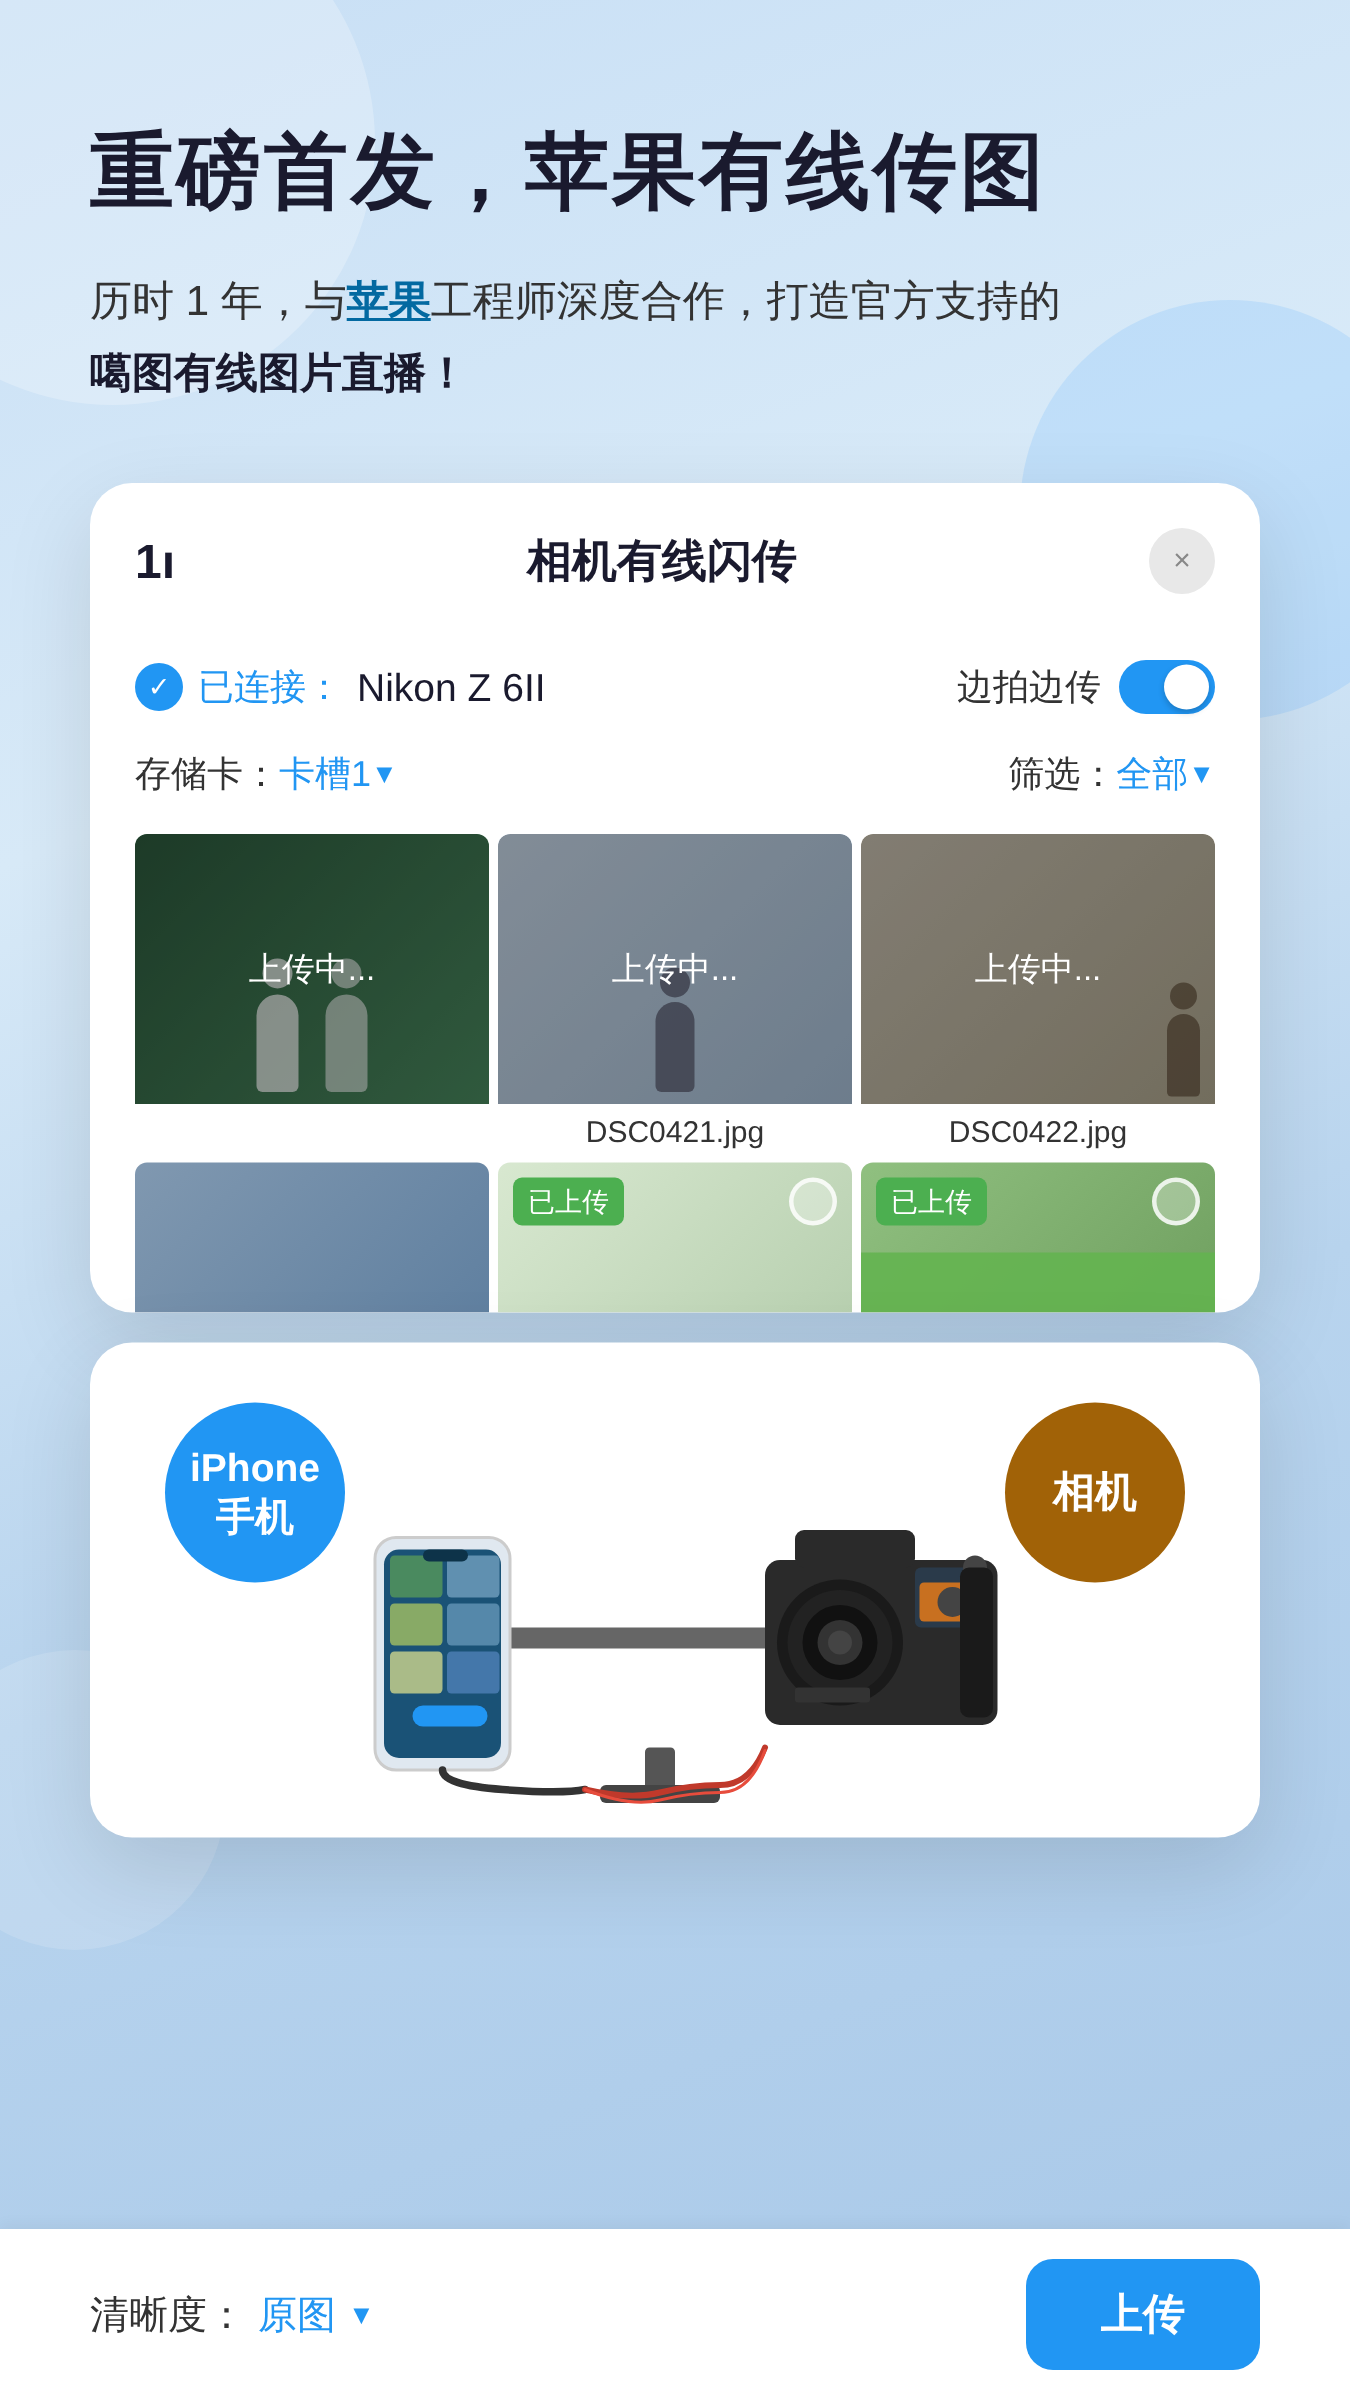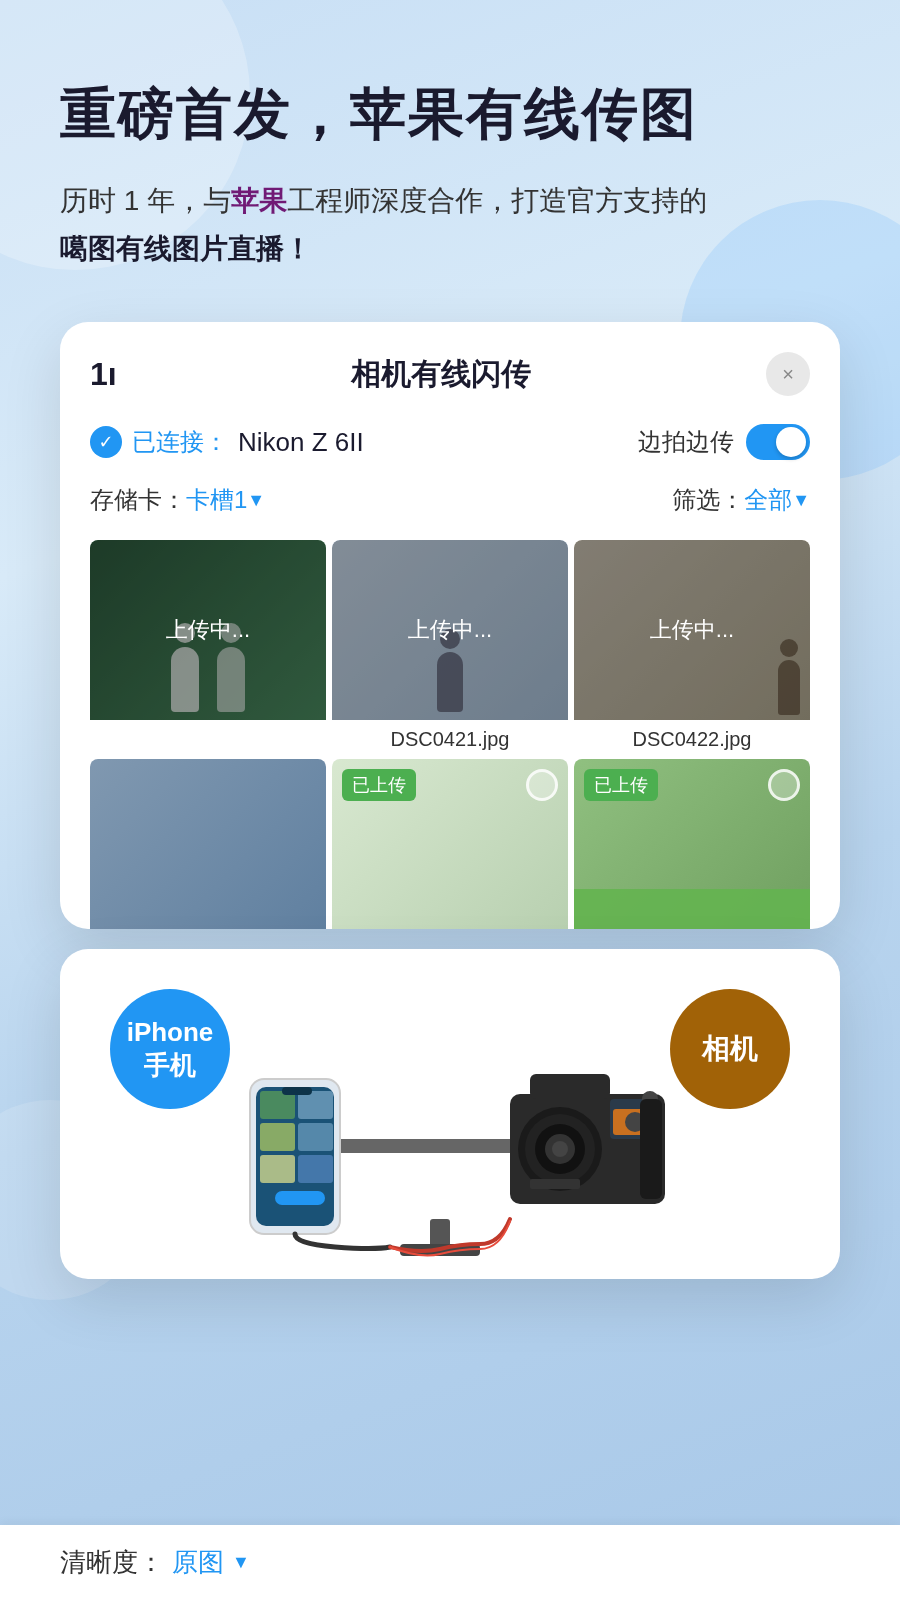--- a/index.html
+++ b/index.html
@@ -51,42 +51,43 @@
     }
 
     .subtitle {
       font-size: 28px;
       color: #333;
       line-height: 1.7;
       margin-bottom: 50px;
     }
     .subtitle .highlight {
       font-weight: 700;
-      color: #701a75;
+      color: #0369a1;
+      text-decoration: underline;
     }
     .subtitle .bold-text {
       font-weight: 700;
       color: #1a1a2e;
     }
 
     
     .main-card {
       background: #fff;
       border-radius: 28px;
       padding: 30px 30px 0 30px;
       box-shadow: 0 20px 60px rgba(0,0,0,0.12);
       position: relative;
       overflow: hidden;
     }
 
     .card-header {
       display: flex;
       align-items: center;
       justify-content: space-between;
-      margin-bottom: 28px;
+      margin-bottom: 44px;
     }
 
     .card-logo {
       font-size: 32px;
       font-weight: 700;
       color: #1a1a2e;
     }
 
     .card-title {
       font-size: 30px;
@@ -337,21 +338,21 @@
     .photo-bg-6 { background: linear-gradient(135deg, #90c080 0%, #70a060 100%); }
 
     .photo-fake {
       width: 100%;
       height: 180px;
       position: relative;
       overflow: hidden;
       border-radius: 8px 8px 0 0;
     }
     .photo-fake-short {
-      height: 170px;
+      height: 100px;
     }
 
     
     .camera-svg-container {
       position: absolute;
       left: 50%;
       transform: translateX(-50%);
       bottom: 20px;
       width: 460px;
       height: 260px;
@@ -550,13 +551,14 @@
 </div>
 
 <div class="bottom-bar">
   <div class="quality-select">
     <span>清晰度：</span>
     <span class="quality-label">原图</span>
     <span class="dropdown-arrow">▼</span>
   </div>
 
 
+  <button class="upload-btn">上传</button>
 </div>
 
 </body></html>

